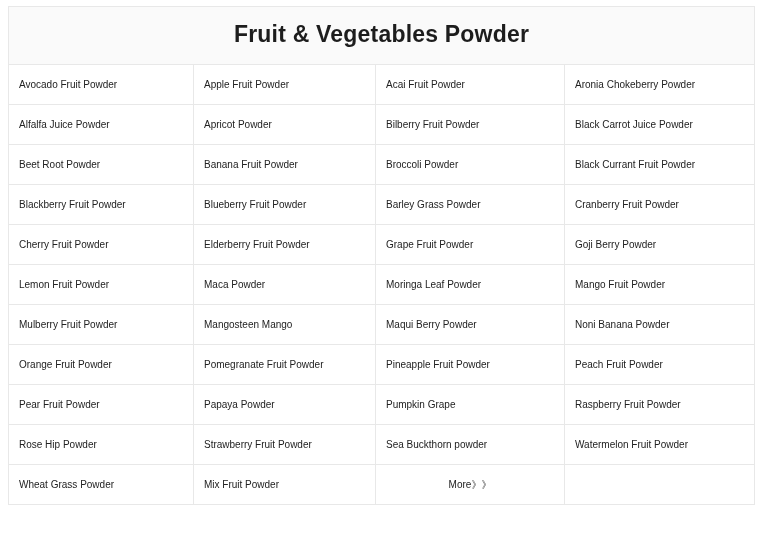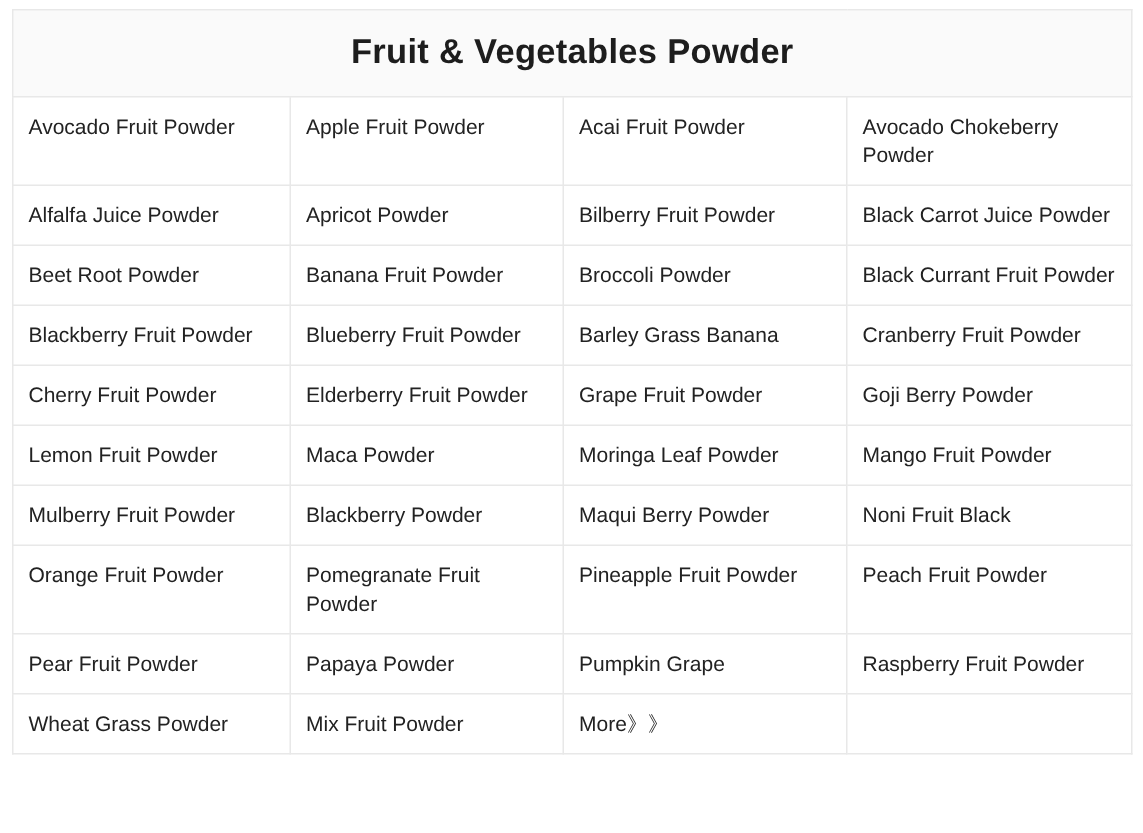--- a/index.html
+++ b/index.html
@@ -37,35 +37,36 @@
     background: #fafafa;
     text-align: center;
     font-size: 23px;
     font-weight: bold;
     color: #1d1d1d;
     padding: 14px 8px 16px 8px;
     letter-spacing: 0.2px;
     border: 1px solid #e8e8e8;
   }
   td.cell {
-    font-size: 14px;
+    font-size: 10px;
     line-height: 19px;
     color: #222222;
     padding: 10px 10px 10px 10px;
     background: #ffffff;
     height: 26px;
   }
   td.cell.empty {
     background: #ffffff;
   }
   .cell-text {
     display: block;
   }
   .more-text {
     display: block;
+    text-align: center;
   }
   col.c1 { width: 185px; }
   col.c2 { width: 182px; }
   col.c3 { width: 189px; }
   col.c4 { width: 190px; }
 </style>
 </head>
 <body>
 
 <div class="page">
@@ -86,21 +87,21 @@
         <td class="cell">
             <span class="cell-text">Avocado Fruit Powder</span>
           </td>
         <td class="cell">
             <span class="cell-text">Apple Fruit Powder</span>
           </td>
         <td class="cell">
             <span class="cell-text">Acai Fruit Powder</span>
           </td>
         <td class="cell">
-            <span class="cell-text">Avocado Chokeberry Powder</span>
+            <span class="cell-text">Aronia Chokeberry Powder</span>
           </td>
       </tr>
       <tr>
         <td class="cell">
             <span class="cell-text">Alfalfa Juice Powder</span>
           </td>
         <td class="cell">
             <span class="cell-text">Apricot Powder</span>
           </td>
         <td class="cell">
@@ -125,21 +126,21 @@
           </td>
       </tr>
       <tr>
         <td class="cell">
             <span class="cell-text">Blackberry Fruit Powder</span>
           </td>
         <td class="cell">
             <span class="cell-text">Blueberry Fruit Powder</span>
           </td>
         <td class="cell">
-            <span class="cell-text">Barley Grass Banana</span>
+            <span class="cell-text">Barley Grass Powder</span>
           </td>
         <td class="cell">
             <span class="cell-text">Cranberry Fruit Powder</span>
           </td>
       </tr>
       <tr>
         <td class="cell">
             <span class="cell-text">Cherry Fruit Powder</span>
           </td>
         <td class="cell">
@@ -164,27 +165,27 @@
           </td>
         <td class="cell">
             <span class="cell-text">Mango Fruit Powder</span>
           </td>
       </tr>
       <tr>
         <td class="cell">
             <span class="cell-text">Mulberry Fruit Powder</span>
           </td>
         <td class="cell">
-            <span class="cell-text">Blackberry Powder</span>
+            <span class="cell-text">Mangosteen Mango</span>
           </td>
         <td class="cell">
             <span class="cell-text">Maqui Berry Powder</span>
           </td>
         <td class="cell">
-            <span class="cell-text">Noni Fruit Black</span>
+            <span class="cell-text">Noni Banana Powder</span>
           </td>
       </tr>
       <tr>
         <td class="cell">
             <span class="cell-text">Orange Fruit Powder</span>
           </td>
         <td class="cell">
             <span class="cell-text">Pomegranate Fruit Powder</span>
           </td>
         <td class="cell">
@@ -199,20 +200,34 @@
             <span class="cell-text">Pear Fruit Powder</span>
           </td>
         <td class="cell">
             <span class="cell-text">Papaya Powder</span>
           </td>
         <td class="cell">
             <span class="cell-text">Pumpkin Grape</span>
           </td>
         <td class="cell">
             <span class="cell-text">Raspberry Fruit Powder</span>
+          </td>
+      </tr>
+      <tr>
+        <td class="cell">
+            <span class="cell-text">Rose Hip Powder</span>
+          </td>
+        <td class="cell">
+            <span class="cell-text">Strawberry Fruit Powder</span>
+          </td>
+        <td class="cell">
+            <span class="cell-text">Sea Buckthorn powder</span>
+          </td>
+        <td class="cell">
+            <span class="cell-text">Watermelon Fruit Powder</span>
           </td>
       </tr>
       <tr>
         <td class="cell">
             <span class="cell-text">Wheat Grass Powder</span>
           </td>
         <td class="cell">
             <span class="cell-text">Mix Fruit Powder</span>
           </td>
         <td class="cell">

